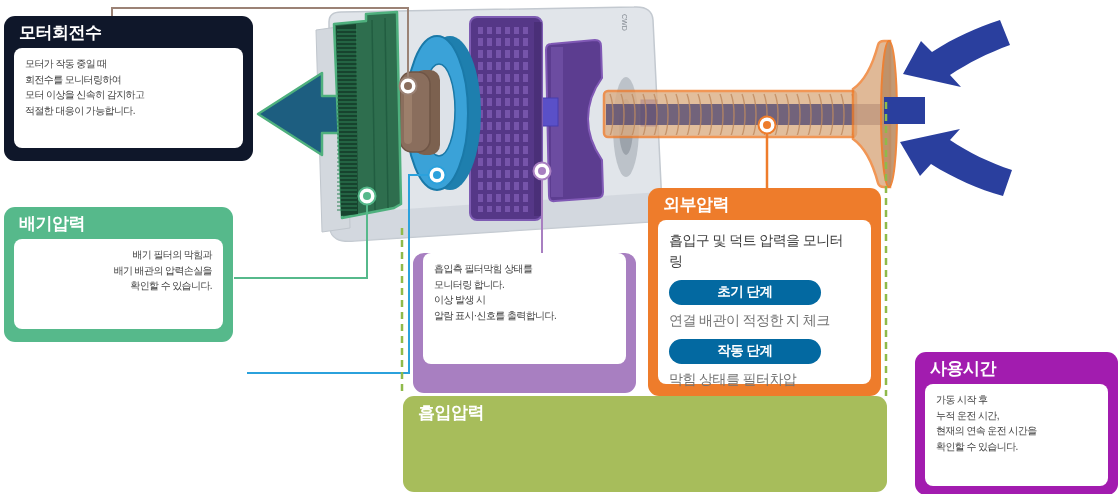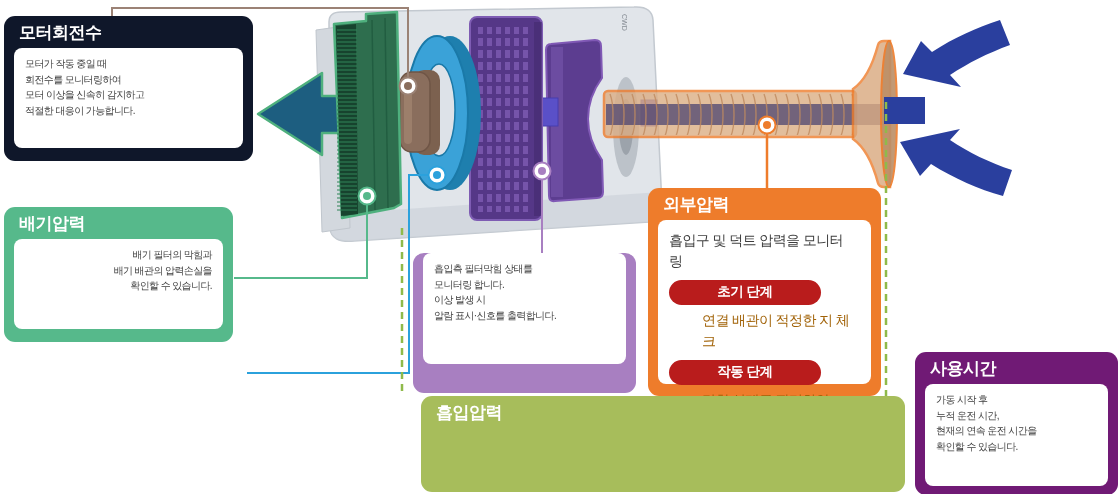--- a/index.html
+++ b/index.html
@@ -16,34 +16,34 @@
   }
   .callout-body {
     background:#ffffff; border-radius:8px; margin:0 10px 11px 10px;
     padding:8px 11px; box-sizing:border-box;
   }
   .callout-text {
     font-size:10px; line-height:1.55; color:#3e3e3e; letter-spacing:-0.6px;
     white-space:pre-line;
   }
   .stage-badge {
-    display:block; width:152px; background:#b91c1c; color:#ffffff;
+    display:block; width:152px; background:#0369a1; color:#ffffff;
     text-align:center; border-radius:13px; font-size:13.5px; font-weight:bold;
     padding:3px 0 4px 0; margin:8px 0 5px 0; letter-spacing:-0.5px;
   }
-  .stage-text { font-size:14px; line-height:1.5; color:#a16207; letter-spacing:-0.6px;margin-left:33px; }
+  .stage-text { font-size:14px; line-height:1.5; color:#737373; letter-spacing:-0.6px; }
   .intro-text { font-size:14px; line-height:1.5; color:#3e3e3e; letter-spacing:-0.6px; margin:2px 4px 4px 0; }
 
   #c-motor   { left:4px;   top:16px;  width:249px; height:145px; background:#0f172a; }
   #c-exhaust { left:4px;   top:183px; width:229px; height:135px; background:#56b98b;margin-top:24px; }
   #c-blower  { left:4px;   top:340px; width:245px; height:146px; background:#2ba1dc; }
   #c-filter  { left:413px; top:253px; width:223px; height:140px; background:#a87fc1; }
   #c-ext     { left:648px; top:188px; width:233px; height:208px; background:#ee7c2b; }
-  #c-intake  { left:403px; top:396px; width:484px; height:96px;  background:#a7bd5b;margin-left:18px; }
-  #c-usage   { left:915px; top:352px; width:203px; height:143px; background:#701a75; }
+  #c-intake  { left:403px; top:396px; width:484px; height:96px;  background:#a7bd5b; }
+  #c-usage   { left:915px; top:352px; width:203px; height:143px; background:#a21caf; }
 
   #c-motor .callout-body   { height:100px; }
   #c-exhaust .callout-body { height:90px;text-align:right; }
   #c-blower .callout-body  { height:106px; }
   #c-filter .callout-body  { height:111px; }
   #c-ext .callout-body     { height:164px; }
   #c-intake .callout-body  { height:57px; }
   #c-usage .callout-body   { height:102px; }
 </style>
 </head>

